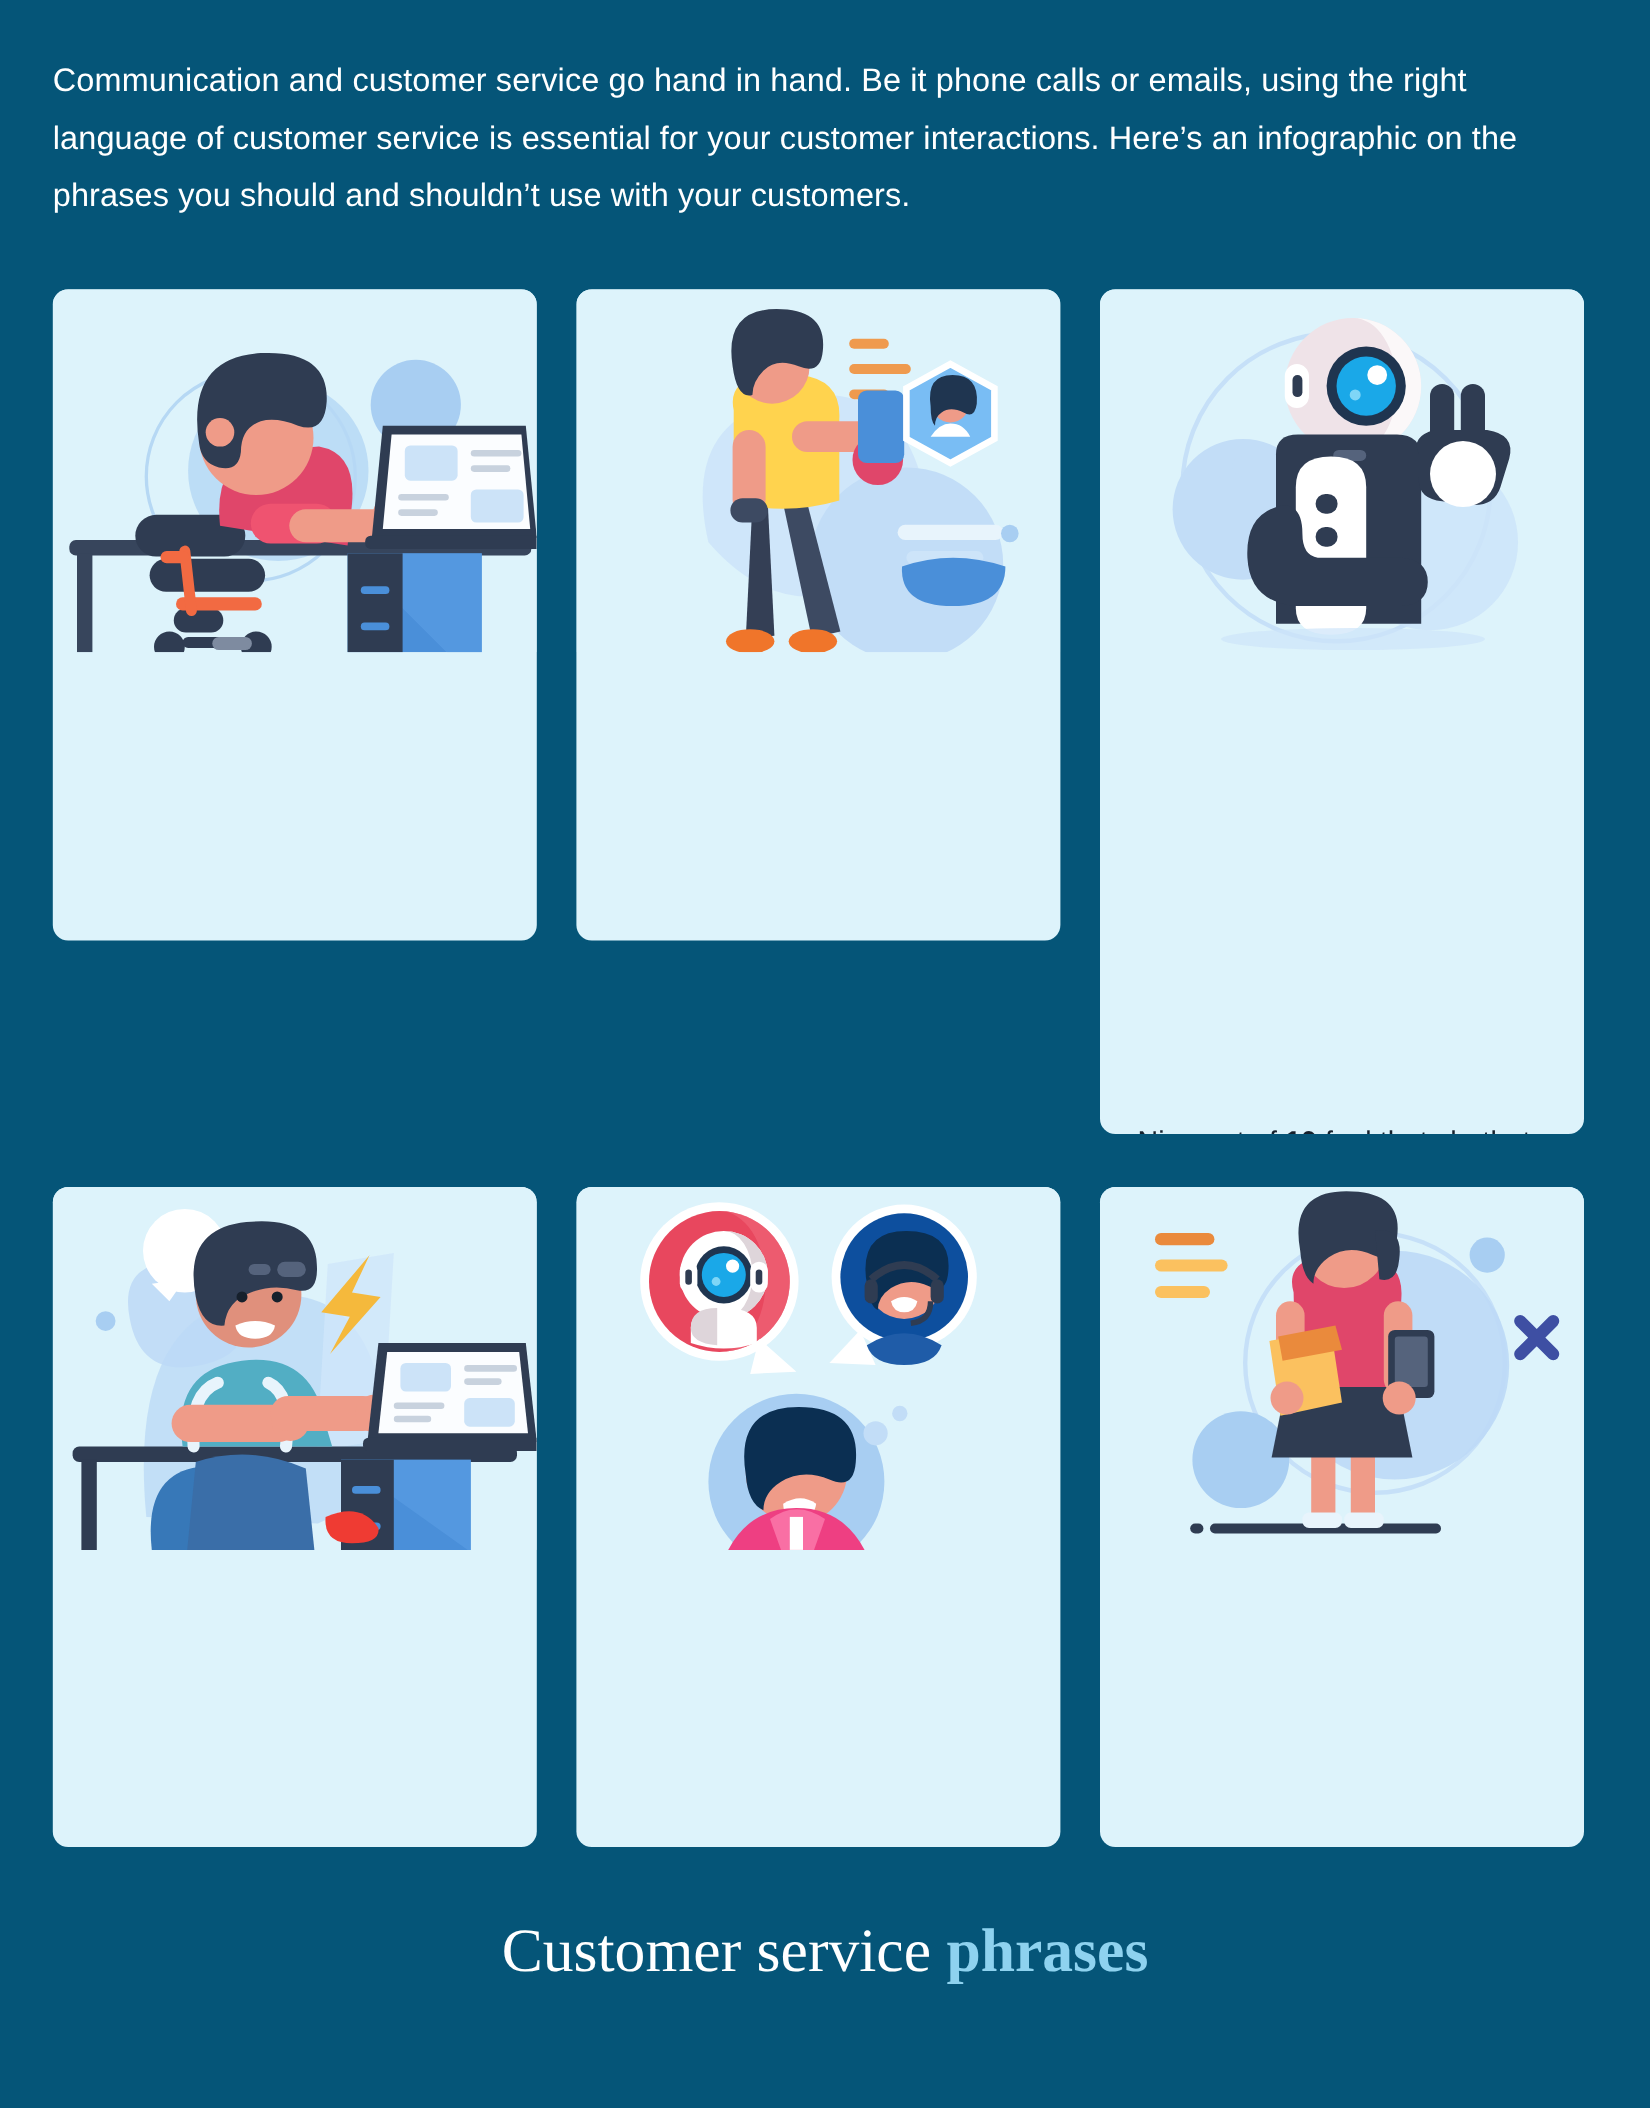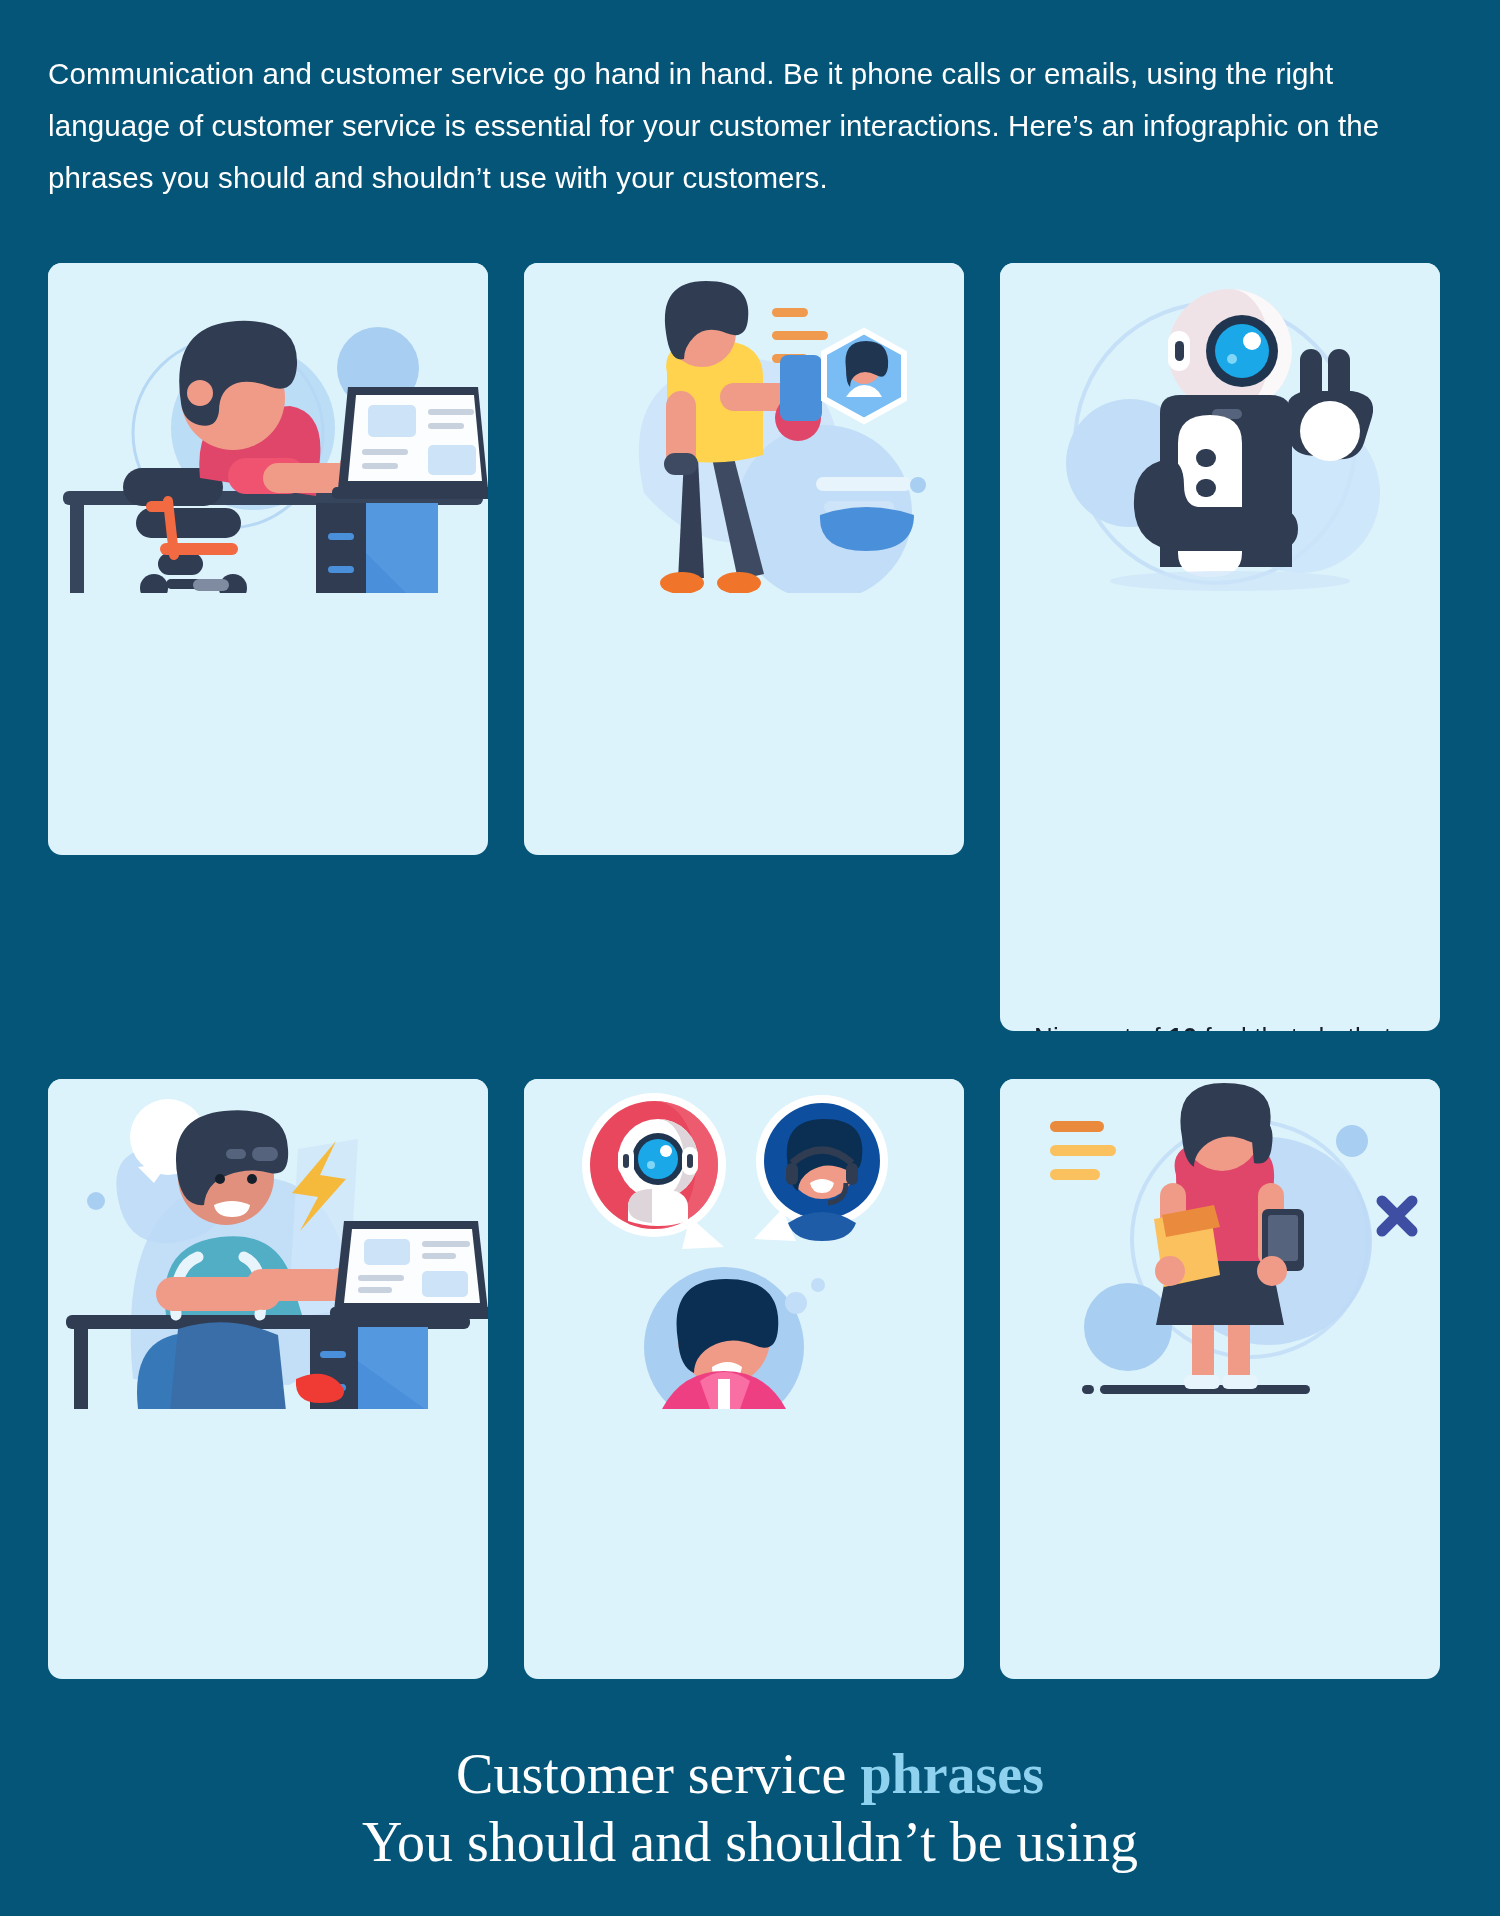--- a/index.html
+++ b/index.html
@@ -387,16 +387,15 @@
         <path d="M182 58 q-10 -54 42 -54 q52 0 46 42 q-4 24 -22 16 q-22 -10 -40 2 q-14 10 -14 24 q-10 -6 -12 -30z" fill="#2f3c52"></path>
         <path d="M250 40 q26 -4 22 26 q-2 22 -18 18z" fill="#2f3c52"></path>
       </svg>
     </div>
 
   </div>
 
 
   <div class="bottom-heading">
     <span>Customer service </span><span class="hl">phrases</span><br>
-    <span>You should and shouldn’t be using</span>
   </div>
 
 </div>
 
 </body></html>

